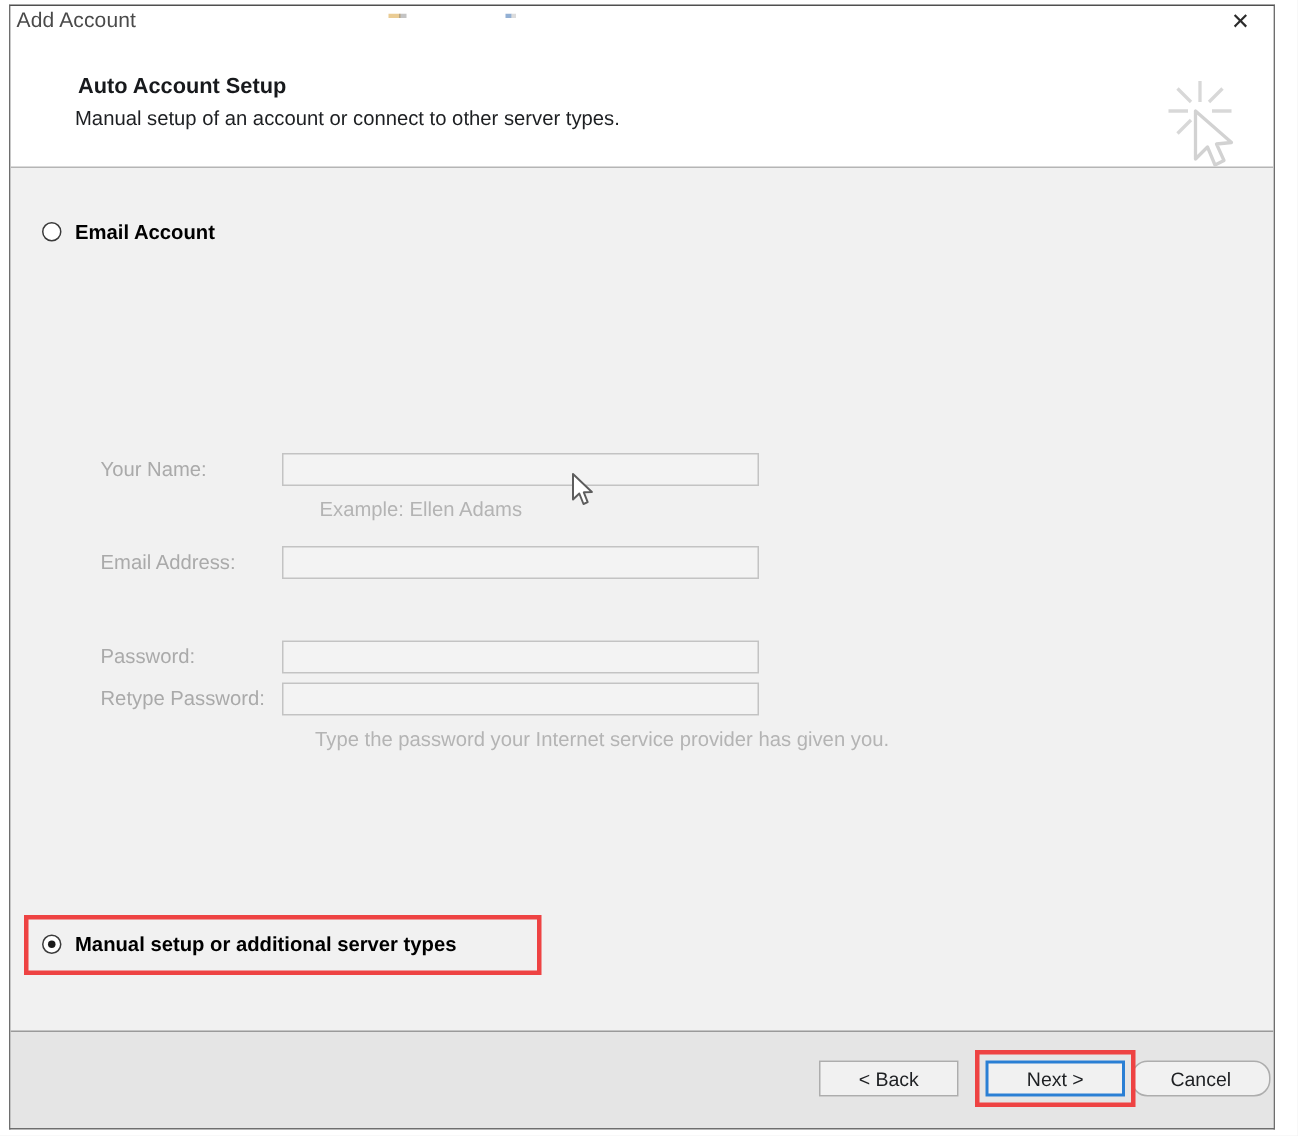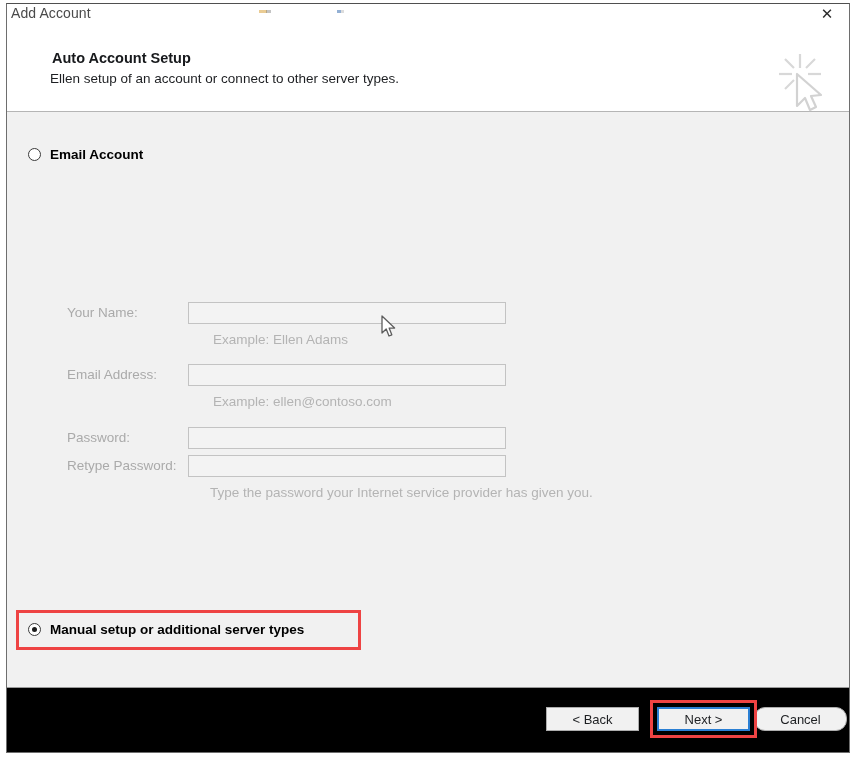--- a/index.html
+++ b/index.html
@@ -201,21 +201,21 @@
   .hint-email { left: 206px; top: 282px; }
   .hint-pass  { left: 203px; top: 373px; }
 
   
   .footer {
     position: absolute;
     left: 0;
     top: 683px;
     width: 100%;
     height: 66px;
-    background: #000000;
+    background: #e5e5e5;
     border-top: 1px solid #9a9a9a;
     box-sizing: border-box;
   }
   .btn {
     position: absolute;
     top: 19px;
     width: 93px;
     height: 24px;
     background: #f1f1f1;
     border: 1px solid #adadad;
@@ -266,21 +266,21 @@
 
 <div class="dialog">
 
   <div class="titlebar">
     <div class="title-text">Add Account</div>
     <div class="close-btn">✕</div>
   </div>
 
   <div class="header">
     <div class="header-title">Auto Account Setup</div>
-    <div class="header-sub">Ellen setup of an account or connect to other server types.</div>
+    <div class="header-sub">Manual setup of an account or connect to other server types.</div>
     <div class="header-glyph">
       <svg width="66" height="66" viewBox="0 0 66 66">
         <g stroke="#d8d8d8" stroke-width="2.2" fill="none" stroke-linecap="butt">
           <line x1="33" y1="4" x2="33" y2="18"></line>
           <line x1="33" y1="30" x2="33" y2="30"></line>
           <line x1="12" y1="24" x2="25" y2="24"></line>
           <line x1="41" y1="24" x2="54" y2="24"></line>
           <line x1="18" y1="9" x2="27" y2="18"></line>
           <line x1="39" y1="18" x2="48" y2="9"></line>
           <line x1="18" y1="39" x2="27" y2="30"></line>
@@ -298,21 +298,20 @@
     </div>
 
     <div class="form">
 
       <div class="field-label lbl-name">Your Name:</div>
       <div class="field-input in-name" title=""></div>
       <div class="field-hint hint-name">Example: Ellen Adams</div>
 
       <div class="field-label lbl-email">Email Address:</div>
       <div class="field-input in-email" title=""></div>
-      <div class="field-hint hint-email">Example: ellen@contoso.com</div>
 
       <div class="field-label lbl-pass">Password:</div>
       <div class="field-input in-pass" title=""></div>
 
       <div class="field-label lbl-retype">Retype Password:</div>
       <div class="field-input in-retype" title=""></div>
       <div class="field-hint hint-pass">Type the password your Internet service provider has given you.</div>
     </div>
 
     <div class="radio-row bottom">

